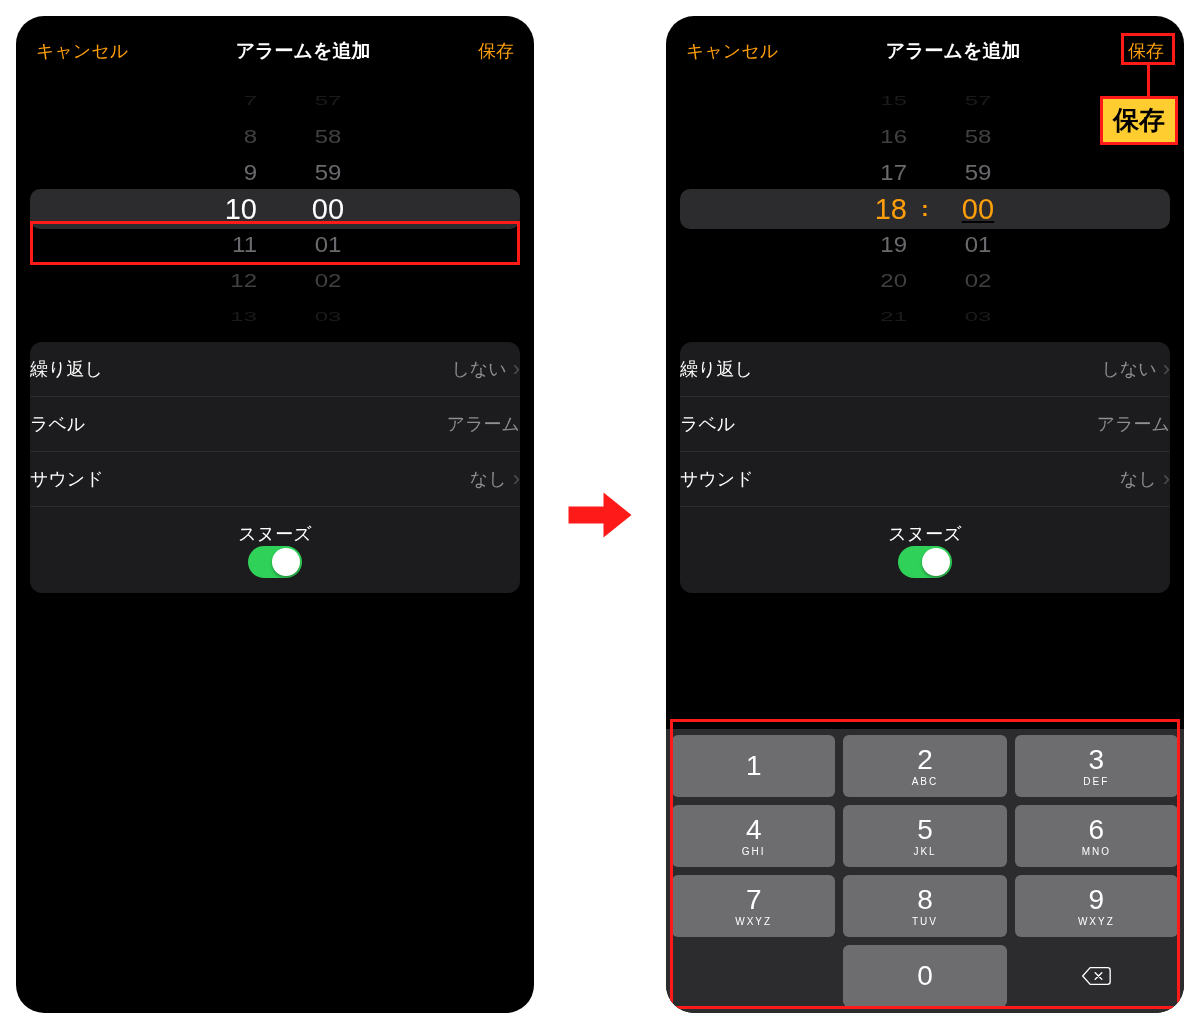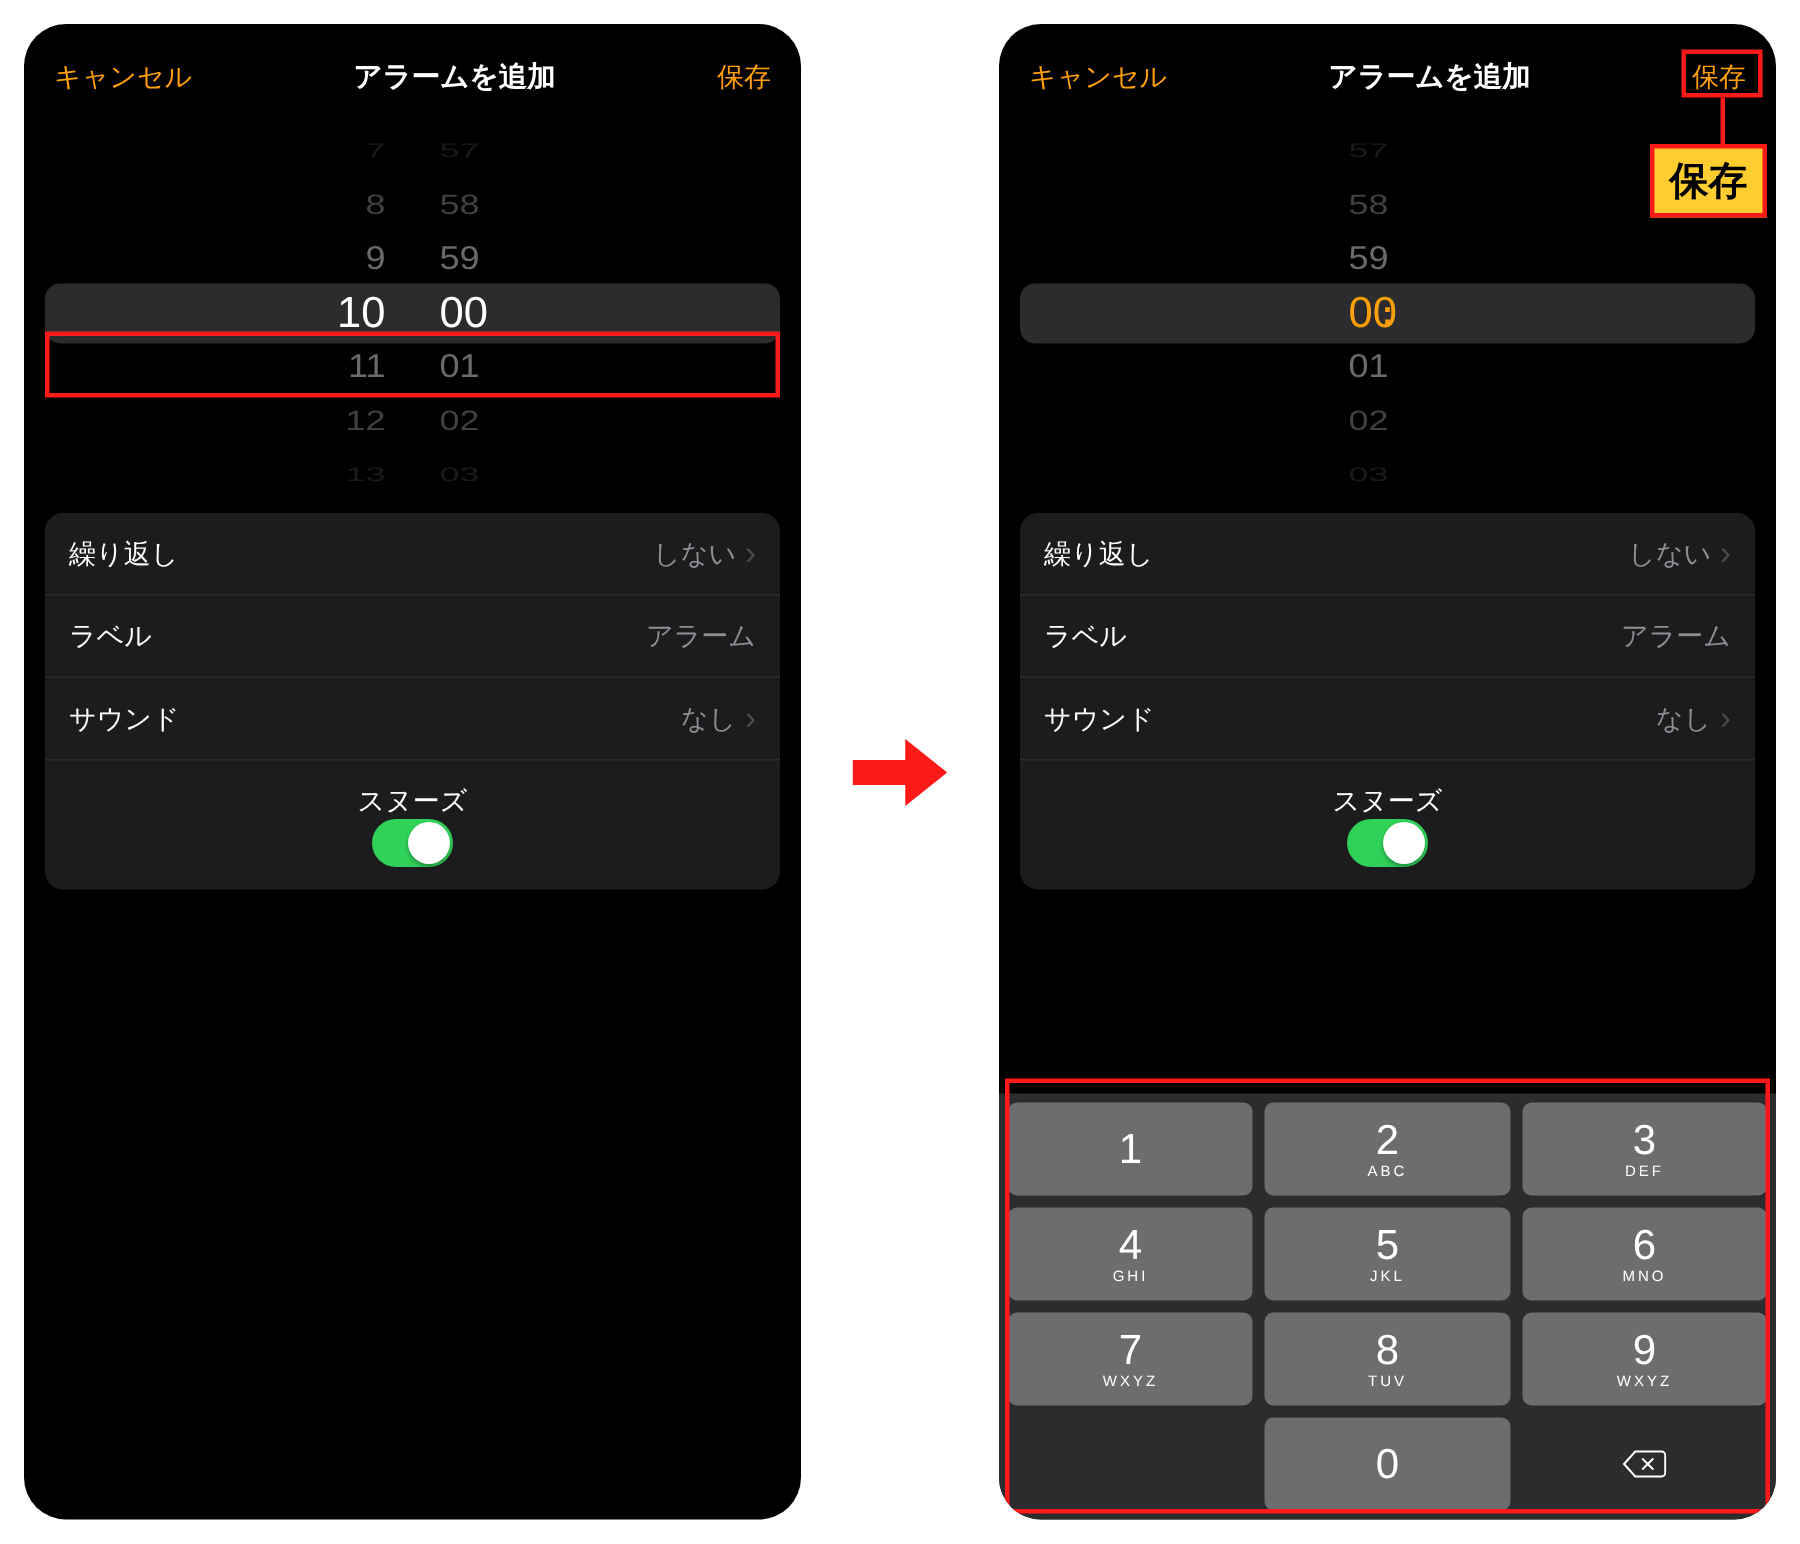--- a/index.html
+++ b/index.html
@@ -67,21 +67,21 @@
   .wheel {
     width: 88px;
     position: relative;
     height: 100%;
     display: flex;
     flex-direction: column;
     align-items: center;
     justify-content: center;
   }
   .wheel.left  { align-items: flex-end; padding-right: 18px; }
-  .wheel.right { align-items: flex-start; padding-left: 18px; }
+  .wheel.right { align-items: center; padding-left: 18px; text-decoration: underline; }
   .wheel .opt {
     height: 36px;
     line-height: 36px;
     font-size: 24px;
     color: #8e8e93;
     white-space: nowrap;
   }
   .wheel .opt.sel { color: #fff; font-size: 29px; }
   .wheel .opt.fade1 { opacity: .75; transform: scale(1,.92); }
   .wheel .opt.fade2 { opacity: .45; transform: scale(1,.78); }
@@ -122,21 +122,21 @@
   .list {
     margin: 4px 14px 0;
     background: #1c1c1e;
     border-radius: 12px;
     overflow: hidden;
   }
   .row {
     display: flex;
     align-items: center;
     justify-content: space-between;
-    padding: 15px 16px;
+    padding: 15px 0;
     border-bottom: 1px solid #2c2c2e;
   }
   .row:last-child { border-bottom: none; flex-direction: column; }
   .row .label { color: #fff; font-size: 18px; }
   .row .val {
     color: #8e8e93;
     font-size: 18px;
     display: flex;
     align-items: center;
     gap: 6px;
@@ -287,20 +287,29 @@
   <div class="nav">
     <span class="btn">キャンセル</span>
     <span class="title">アラームを追加</span>
     <span class="btn save">保存</span>
   </div>
 
   <div class="picker">
     <div class="sel-bar"></div>
     <span class="colon">:</span>
     <div class="cols">
+      <div class="wheel left">
+        <div class="opt fade3">15</div>
+        <div class="opt fade2">16</div>
+        <div class="opt fade1">17</div>
+        <div class="opt sel orange">18</div>
+        <div class="opt fade1">19</div>
+        <div class="opt fade2">20</div>
+        <div class="opt fade3">21</div>
+      </div>
       <div class="wheel right">
         <div class="opt fade3">57</div>
         <div class="opt fade2">58</div>
         <div class="opt fade1">59</div>
         <div class="opt sel orange">00</div>
         <div class="opt fade1">01</div>
         <div class="opt fade2">02</div>
         <div class="opt fade3">03</div>
       </div>
     </div>

